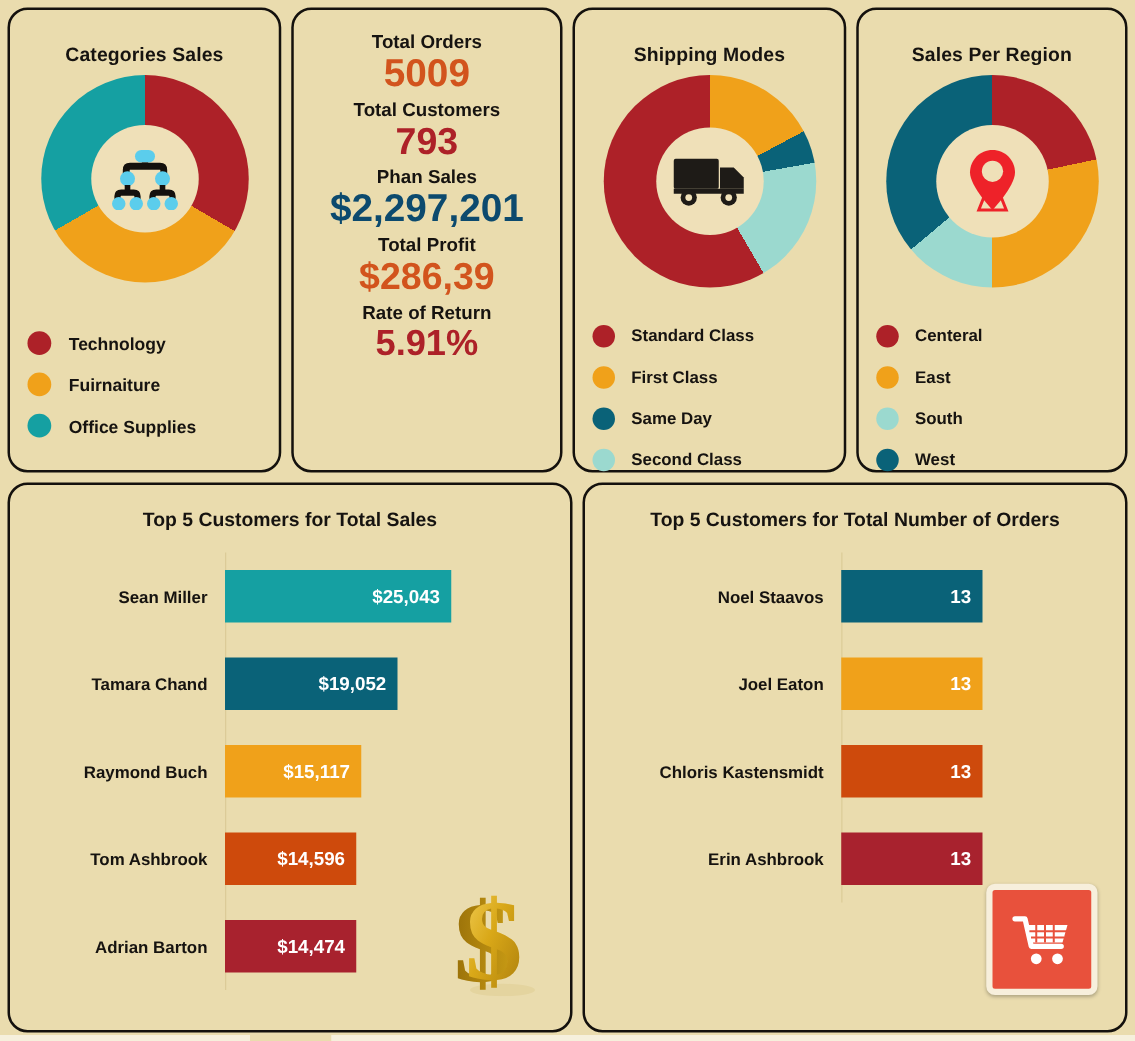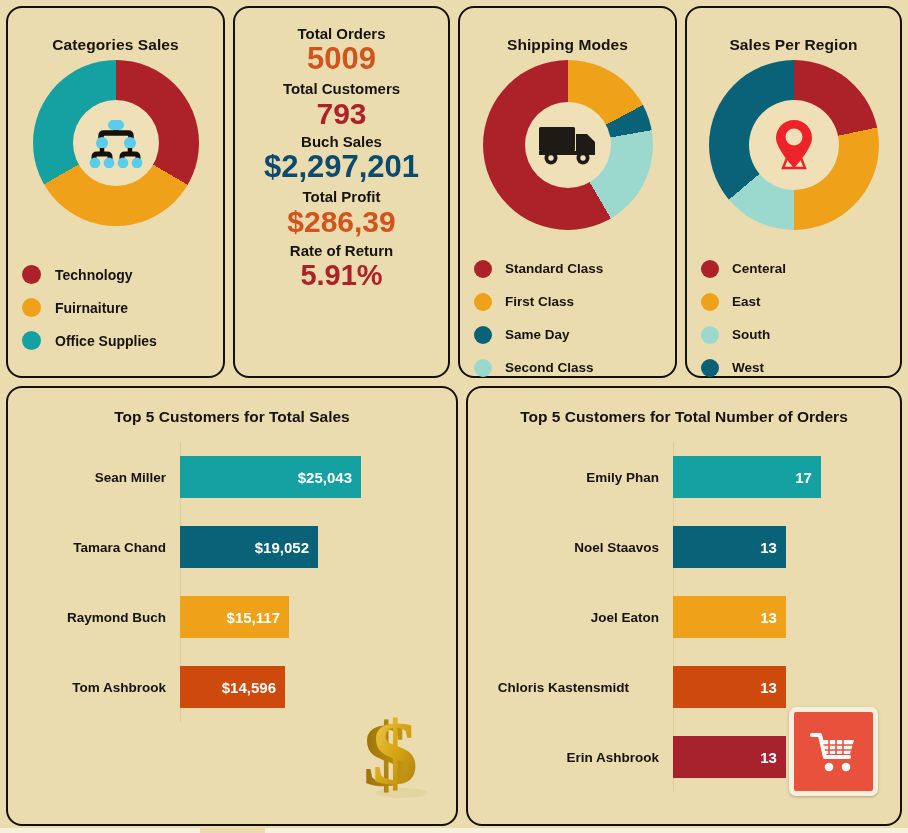--- a/index.html
+++ b/index.html
@@ -244,21 +244,21 @@
           </div>
         </div>
     </div>
 
     <div class="card c-kpi">
       <div class="kpi-list" id="kpi-list">
           <div class="kpi-label kpi-first">Total Orders</div>
           <div class="kpi-value kpi-orders">5009</div>
           <div class="kpi-label">Total Customers</div>
           <div class="kpi-value kpi-cust">793</div>
-          <div class="kpi-label">Buch Sales</div>
+          <div class="kpi-label">Phan Sales</div>
           <div class="kpi-value kpi-sales">$2,297,201</div>
           <div class="kpi-label">Total Profit</div>
           <div class="kpi-value kpi-profit">$286,39</div>
           <div class="kpi-label">Rate of Return</div>
           <div class="kpi-value kpi-return">5.91%</div>
         </div>
     </div>
 
     <div class="card c-ship">
       <div class="card-title">Shipping Modes</div>
@@ -359,20 +359,28 @@
               <div class="bar" style="width: 109px; background: rgb(240, 161, 26);">
                 <span class="bar-value">$15,117</span>
               </div>
             </div>
           </div>
           <div class="bar-row">
             <div class="bar-name" style="width: 172px;">Tom Ashbrook</div>
             <div class="bar-track">
               <div class="bar" style="width: 105px; background: rgb(206, 74, 12);">
                 <span class="bar-value">$14,596</span>
+              </div>
+            </div>
+          </div>
+          <div class="bar-row">
+            <div class="bar-name" style="width: 172px;">Adrian Barton</div>
+            <div class="bar-track">
+              <div class="bar" style="width: 105px; background: rgb(168, 34, 46);">
+                <span class="bar-value">$14,474</span>
               </div>
             </div>
           </div>
         </div>
       <div class="deco" style="right:20px;bottom:22px;">
         <svg width="74" height="98" viewBox="0 0 74 98">
           <defs>
             <linearGradient id="gold" x1="0" y1="0" x2="1" y2="1">
               <stop offset="0%" stop-color="#F3D05A"></stop>
               <stop offset="45%" stop-color="#D9A818"></stop>
@@ -387,46 +395,38 @@
           <text x="24" y="86" font-family="'Liberation Serif',serif" font-size="92" font-weight="bold" fill="url(#goldside)" text-anchor="middle">$</text>
           <text x="33" y="84" font-family="'Liberation Serif',serif" font-size="92" font-weight="bold" fill="url(#gold)" text-anchor="middle">$</text>
         </svg>
       </div>
     </div>
 
     <div class="card c-order-bars">
       <div class="bars-title">Top 5 Customers for Total Number of Orders</div>
       <div class="bars" id="orders-bars">
         <div class="axis-line" style="left:205px;"></div>
-      <div class="bar-row">
-            <div class="bar-name" style="width: 205px;">Emily Phan</div>
-            <div class="bar-track">
-              <div class="bar" style="width: 148px; background: rgb(21, 160, 162);">
-                <span class="bar-value">17</span>
-              </div>
-            </div>
-          </div>
           <div class="bar-row">
             <div class="bar-name" style="width: 205px;">Noel Staavos</div>
             <div class="bar-track">
               <div class="bar" style="width: 113px; background: rgb(10, 98, 120);">
                 <span class="bar-value">13</span>
               </div>
             </div>
           </div>
           <div class="bar-row">
             <div class="bar-name" style="width: 205px;">Joel Eaton</div>
             <div class="bar-track">
               <div class="bar" style="width: 113px; background: rgb(240, 161, 26);">
                 <span class="bar-value">13</span>
               </div>
             </div>
           </div>
           <div class="bar-row">
-            <div class="bar-name" style="width: 205px; text-align: center;">Chloris Kastensmidt</div>
+            <div class="bar-name" style="width: 205px;">Chloris Kastensmidt</div>
             <div class="bar-track">
               <div class="bar" style="width: 113px; background: rgb(206, 74, 12);">
                 <span class="bar-value">13</span>
               </div>
             </div>
           </div>
           <div class="bar-row">
             <div class="bar-name" style="width: 205px;">Erin Ashbrook</div>
             <div class="bar-track">
               <div class="bar" style="width: 113px; background: rgb(168, 34, 46);">

